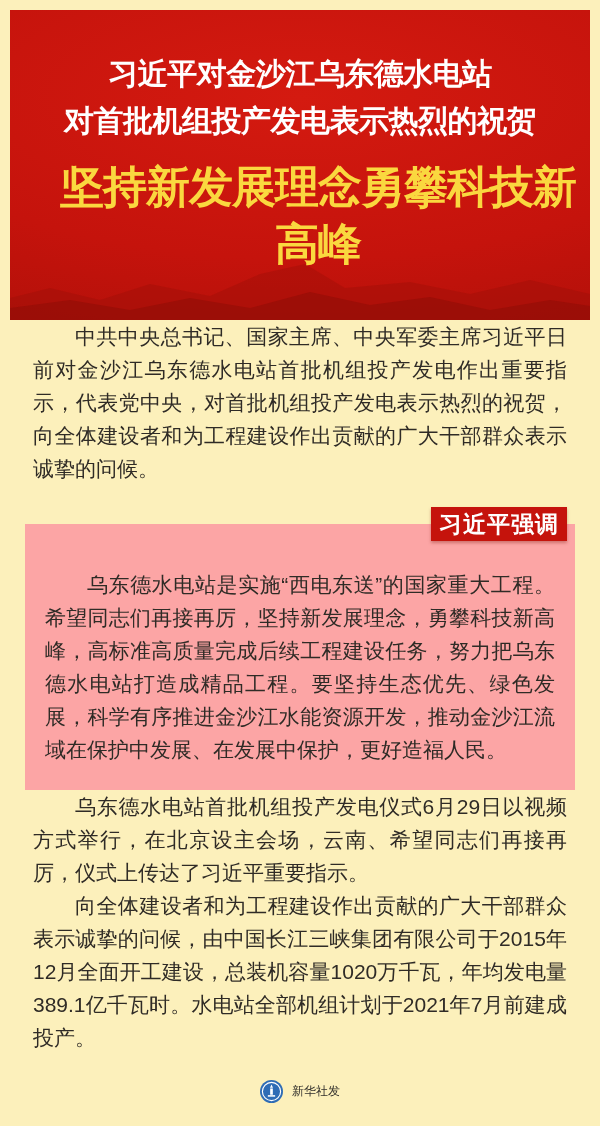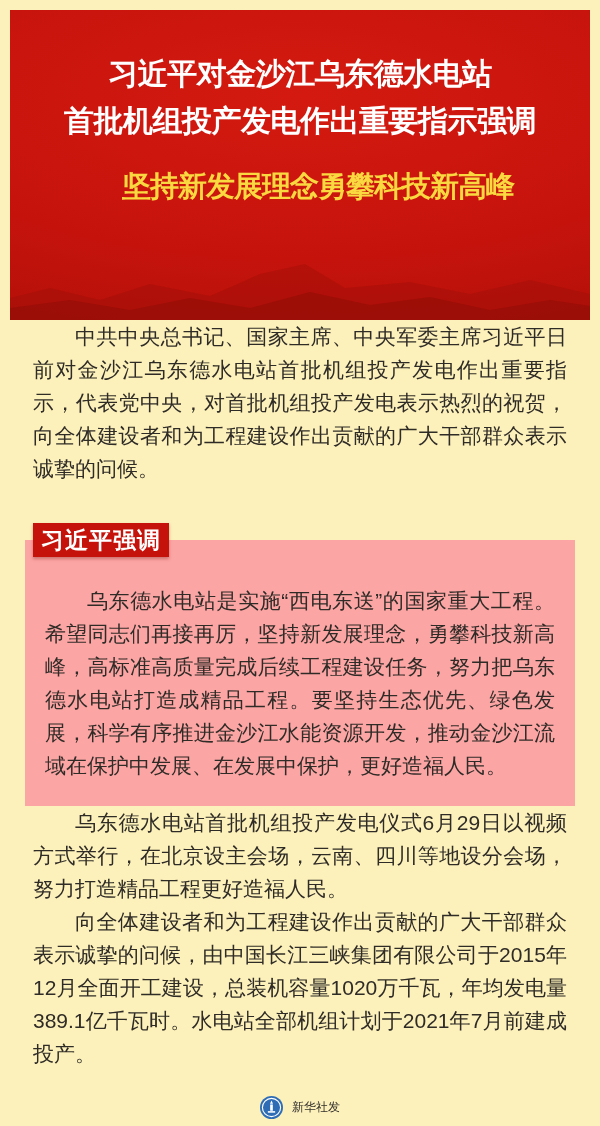--- a/index.html
+++ b/index.html
@@ -10,32 +10,32 @@
   }
   
   .header {
     position:absolute; left:10px; top:10px; width:580px; height:310px;
     background:radial-gradient(ellipse 130% 95% at 50% 28%, #d41a10 0%, #c5130c 55%, #ab0f08 100%);
     text-align:center; overflow:hidden;
   }
   .header-lines { position:relative; z-index:2; }
   .t-white { color:#ffffff; font-weight:bold; font-size:30px; line-height:47px; letter-spacing:-0.5px; }
   .t1 { padding-top:40px; }
-  .t-gold { color:#fad83f; font-weight:bold; font-size:29px; line-height:57px; letter-spacing:-1px;padding-left:36px; }
+  .t-gold { color:#fad83f; font-weight:bold; font-size:44px; line-height:57px; letter-spacing:-1px;padding-left:36px; }
   .t3 { margin-top:14px; }
   .mountains { position:absolute; left:0; bottom:0; width:100%; height:62px; z-index:1; display:block; }
   
   .content {
     position:absolute; left:0; top:320px; width:600px; box-sizing:border-box;
     padding:0 33px; color:#2f2b26; font-size:21px; line-height:33px;
     text-align:justify; word-break:break-all;
   }
   .content p { margin:0; text-indent:2em; }
   .p1 { margin-top:27px; }
-  .badge-row { text-align:left; position:relative; z-index:3; margin-top:38px; text-indent:0; }
+  .badge-row { text-align:right; position:relative; z-index:3; margin-top:22px; text-indent:0; }
   .badge {
     display:inline-block; background:#c5130c; color:#ffffff; font-weight:bold;
     font-size:23px; line-height:24px; padding:5px 8px; letter-spacing:1px;
     box-shadow:0 2px 3px rgba(120,20,10,0.35);
   }
   .quote-card {
     position:relative; z-index:2; background:#fca5a5;
     margin:-17px -8px 0 -8px; padding:44px 20px 24px 20px;
   }
   .p2 { margin-top:32px; }
@@ -47,42 +47,42 @@
   .logo { width:23px; height:23px; display:block; }
 </style>
 </head>
 <body>
 
 <div class="page">
 
   <div class="header">
     <div class="header-lines">
       <div class="t-white t1">习近平对金沙江乌东德水电站</div>
-      <div class="t-white t2">首批机组投产发电作出重要指示强调</div>
+      <div class="t-white t2">对首批机组投产发电表示热烈的祝贺</div>
       <div class="t-gold t3">坚持新发展理念勇攀科技新高峰</div>
     </div>
     <svg class="mountains" viewBox="0 0 580 62" preserveAspectRatio="none">
       <path d="M0,40 L40,30 L90,42 L140,26 L200,38 L250,16 L295,6 L335,30 L400,24 L460,36 L520,22 L580,36 L580,62 L0,62 Z" fill="#9c0e07" opacity="0.40"></path>
       <path d="M0,50 L60,42 L120,52 L180,40 L240,50 L300,34 L360,47 L420,39 L480,52 L540,42 L580,48 L580,62 L0,62 Z" fill="#8c0b05" opacity="0.50"></path>
     </svg>
   </div>
 
   <div class="content">
 
     <p class="p1">中共中央总书记、国家主席、中央军委主席习近平日前对金沙江乌东德水电站首批机组投产发电作出重要指示，代表党中央，对首批机组投产发电表示热烈的祝贺，向全体建设者和为工程建设作出贡献的广大干部群众表示诚挚的问候。</p>
 
     <div class="badge-row">
       <span class="badge">习近平强调</span>
     </div>
 
     <div class="quote-card">
       <p>乌东德水电站是实施“西电东送”的国家重大工程。希望同志们再接再厉，坚持新发展理念，勇攀科技新高峰，高标准高质量完成后续工程建设任务，努力把乌东德水电站打造成精品工程。要坚持生态优先、绿色发展，科学有序推进金沙江水能资源开发，推动金沙江流域在保护中发展、在发展中保护，更好造福人民。</p>
     </div>
 
-    <p class="p2">乌东德水电站首批机组投产发电仪式6月29日以视频方式举行，在北京设主会场，云南、四川等地设分会场，努力打造精品工程更好造福人民。</p>
+    <p class="p2">乌东德水电站首批机组投产发电仪式6月29日以视频方式举行，在北京设主会场，云南、希望同志们再接再厉，仪式上传达了习近平重要指示。</p>
 
     <p class="p3">向全体建设者和为工程建设作出贡献的广大干部群众表示诚挚的问候，由中国长江三峡集团有限公司于2015年12月全面开工建设，总装机容量1020万千瓦，年均发电量389.1亿千瓦时。水电站全部机组计划于2021年7月前建成投产。</p>
 
     <div class="footer">
       <svg class="logo" viewBox="0 0 24 24">
         <circle cx="12" cy="12" r="12" fill="#2e6cb5"></circle>
         <circle cx="12" cy="12" r="9.5" fill="none" stroke="#ffffff" stroke-width="1.2"></circle>
         <path d="M12 4.6 L13.6 8 L10.4 8 Z" fill="#ffffff"></path>
         <rect x="10.6" y="8.8" width="2.8" height="6.6" fill="#ffffff"></rect>
         <rect x="8.2" y="15.8" width="7.6" height="1.6" fill="#ffffff"></rect>

